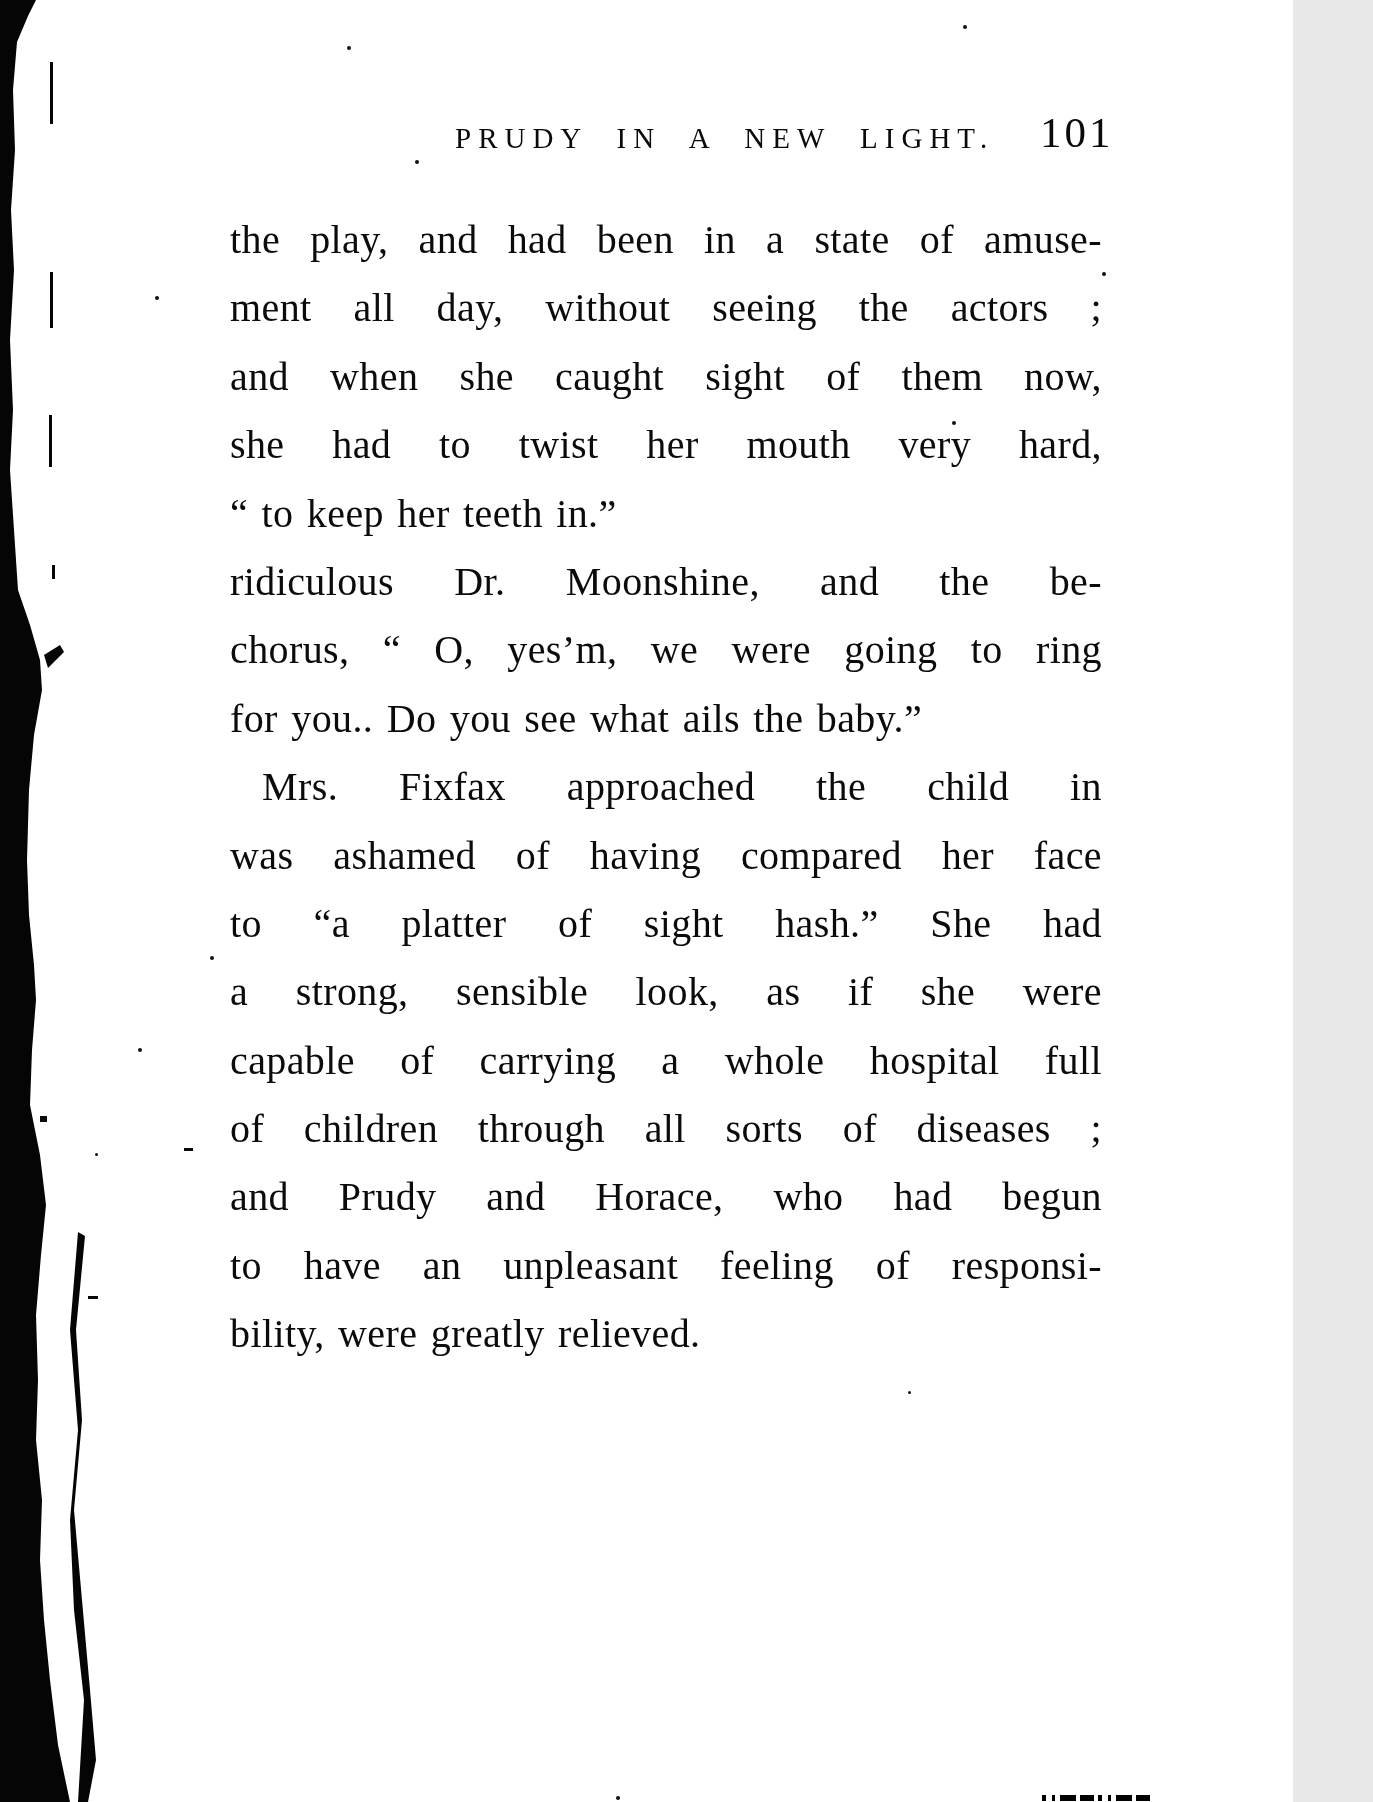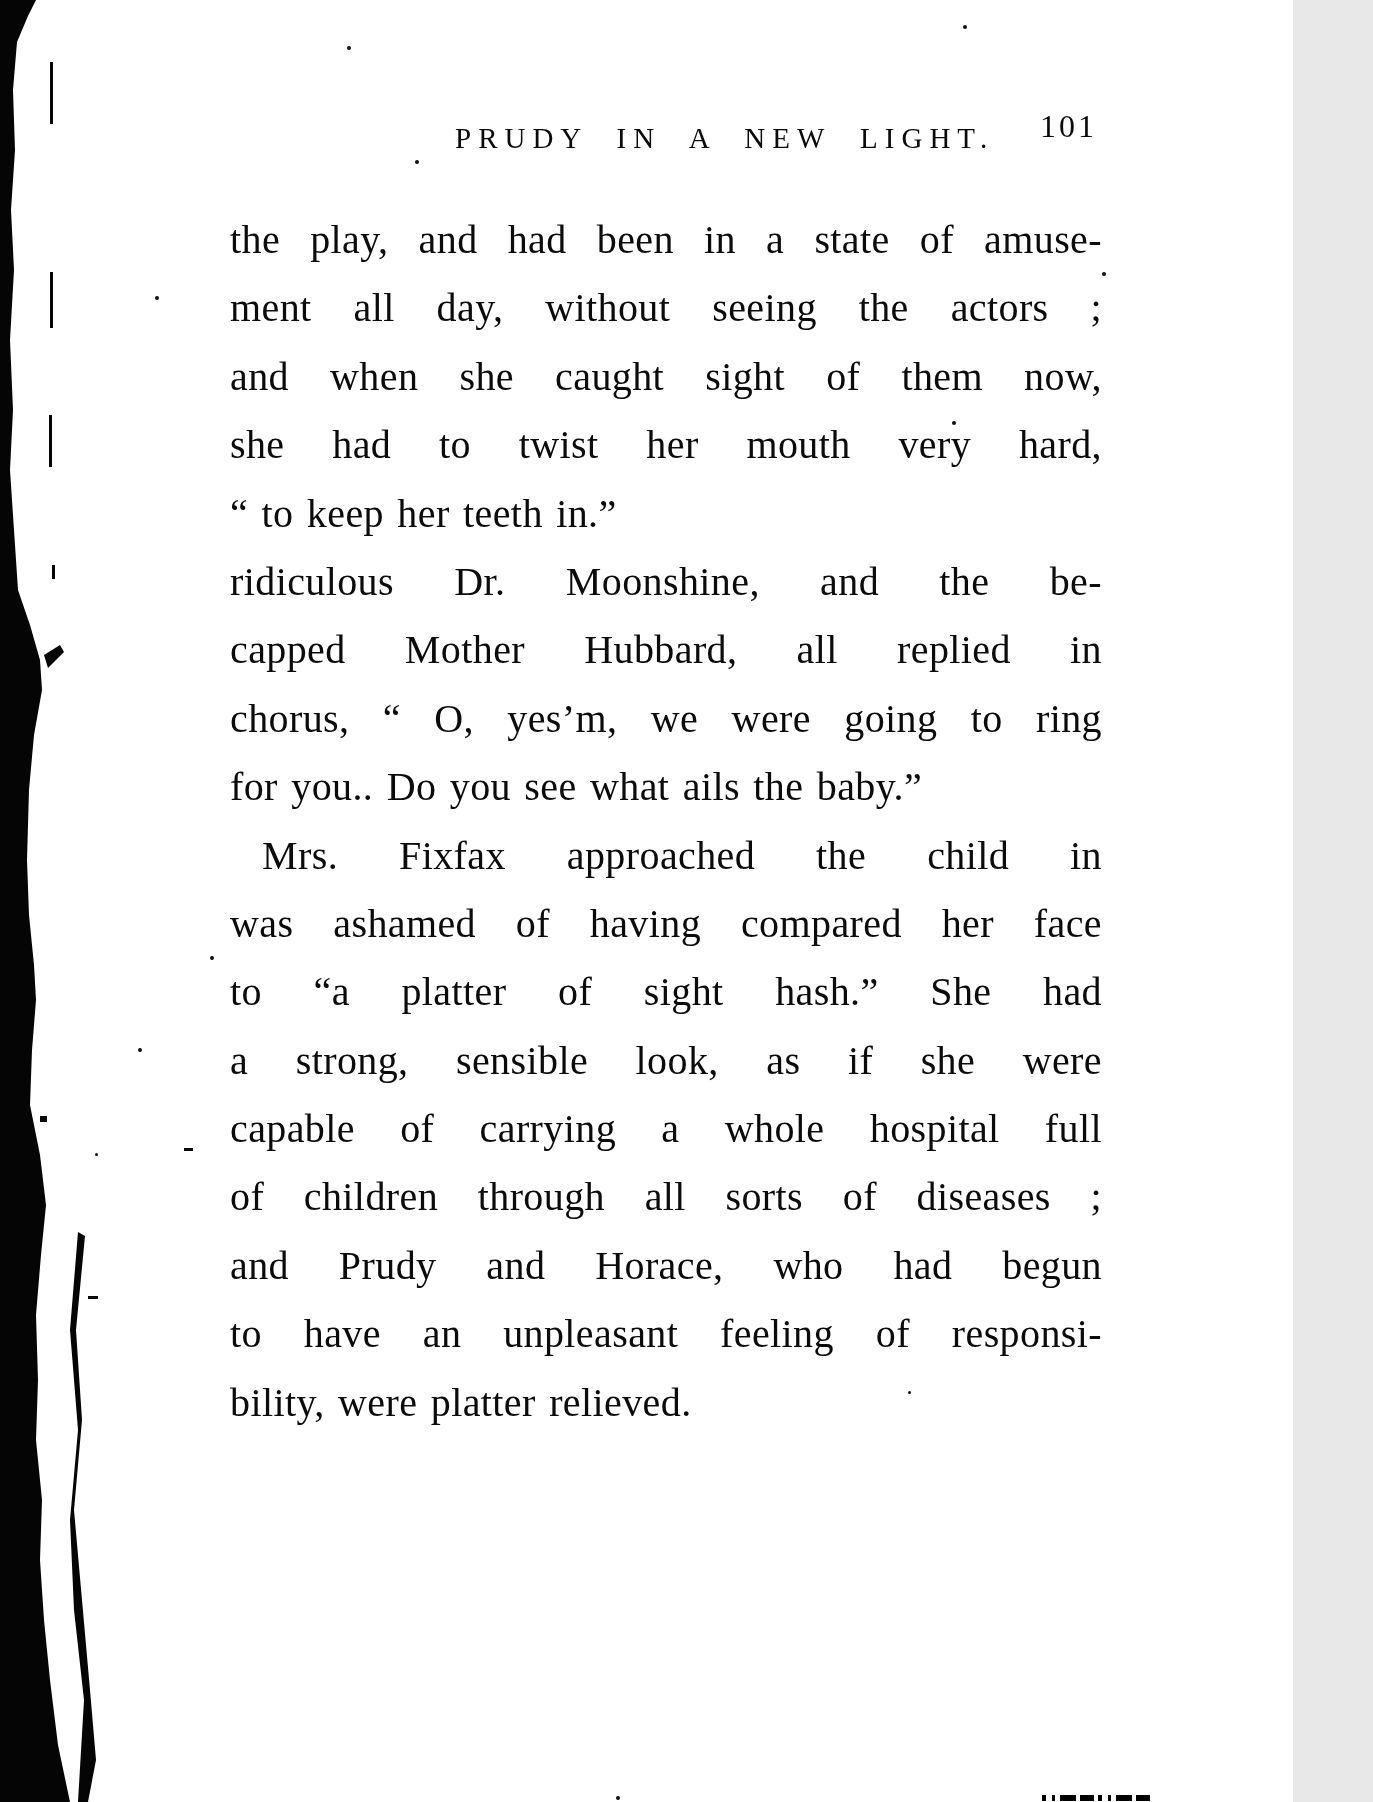--- a/index.html
+++ b/index.html
@@ -21,21 +21,21 @@
     font-size: 29px;
     letter-spacing: 7px;
     word-spacing: 15px;
     white-space: nowrap;
     color: #0a0a0a;
   }
   .page-number {
     position: absolute;
     left: 1040px;
     top: 108px;
-    font-size: 32px;
+    font-size: 43px;
     letter-spacing: 3px;
     color: #0a0a0a;
   }
 
   
   .text-block {
     position: absolute;
     left: 230px;
     top: 206px;
     width: 872px;
@@ -109,32 +109,31 @@
     <div class="page-number">101</div>
   </div>
 
   <div class="text-block">
       <div class="line">the play, and had been in a state of amuse-</div>
       <div class="line">ment all day, without seeing the actors ;</div>
       <div class="line">and when she caught sight of them now,</div>
       <div class="line">she had to twist her mouth very hard,</div>
       <div class="line final">“ to keep her teeth in.”</div>
       <div class="line">ridiculous Dr. Moonshine, and the be-</div>
-      <div class="line">capped Mother Hubbard, all replied in</div>
       <div class="line">chorus, “ O, yes’m, we were going to ring</div>
       <div class="line final">for you.. Do you see what ails the baby.”</div>
       <div class="line indent">Mrs. Fixfax approached the child in</div>
       <div class="line">was ashamed of having compared her face</div>
       <div class="line">to “a platter of sight hash.” She had</div>
       <div class="line">a strong, sensible look, as if she were</div>
       <div class="line">capable of carrying a whole hospital full</div>
       <div class="line">of children through all sorts of diseases ;</div>
       <div class="line">and Prudy and Horace, who had begun</div>
       <div class="line">to have an unpleasant feeling of responsi-</div>
-      <div class="line final">bility, were platter relieved.</div>
+      <div class="line final">bility, were greatly relieved.</div>
     </div>
 
   <div class="margin-dash"></div>
   <div class="bottom-dashes"></div>
   <div class="mark" style="left:40px; top:1116px; width:7px; height:6px;"></div>
   <div class="mark" style="left:184px; top:1148px; width:9px; height:3px;"></div>
   <div class="mark" style="left:88px; top:1296px; width:10px; height:3px;"></div>
   <div class="speck" style="left:347px; top:46px;  width:4px; height:4px;"></div>
   <div class="speck" style="left:963px; top:25px;  width:4px; height:4px;"></div>
   <div class="speck" style="left:1308px; top:58px; width:4px; height:4px;"></div>

